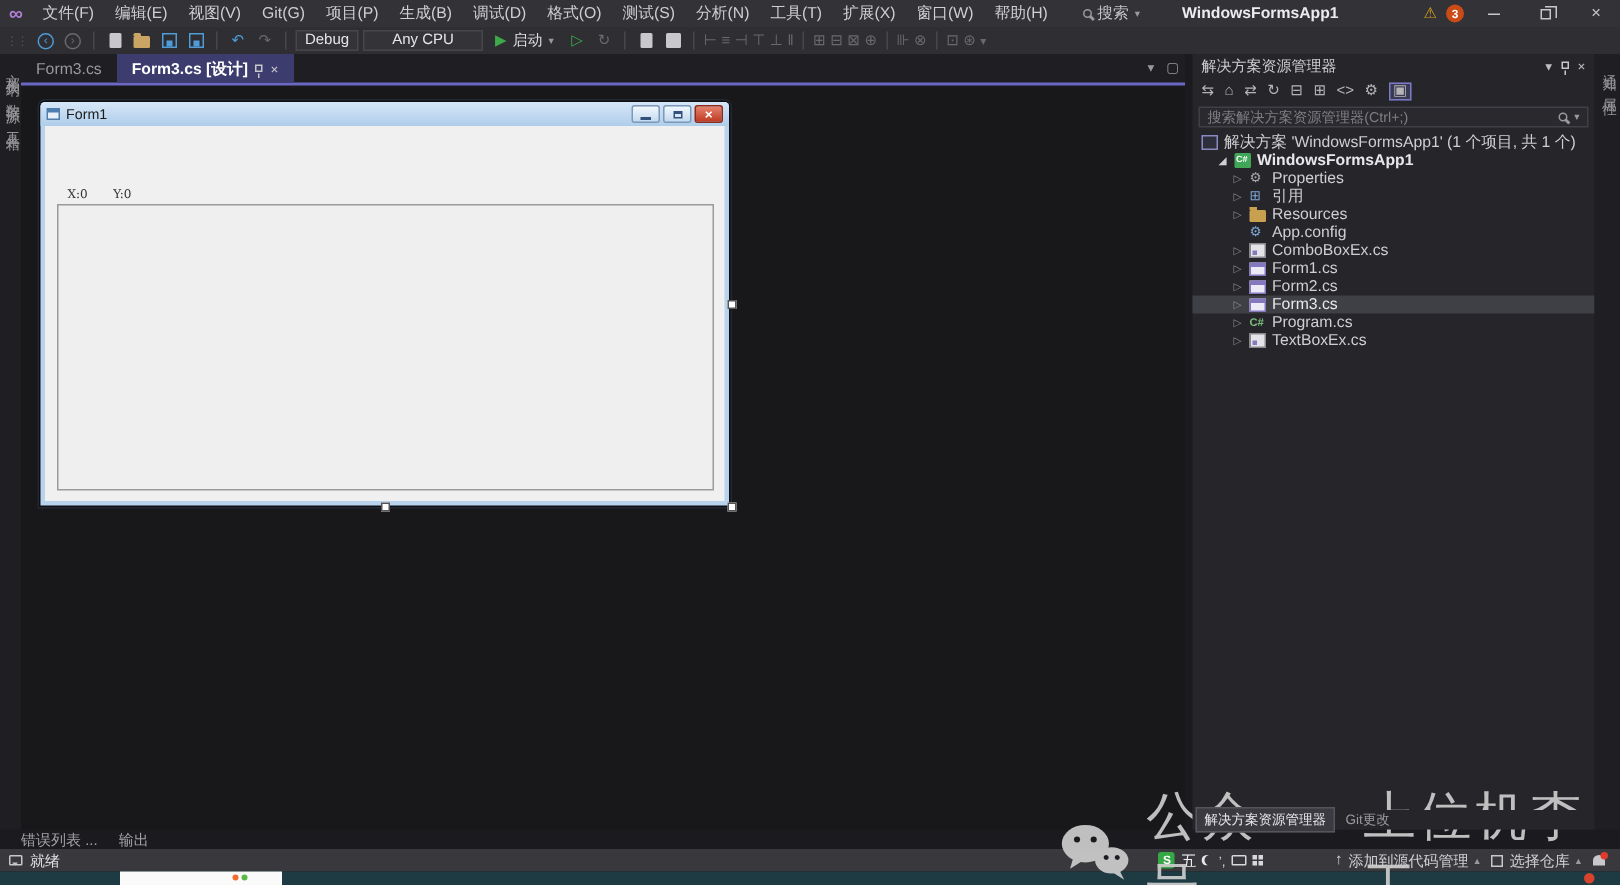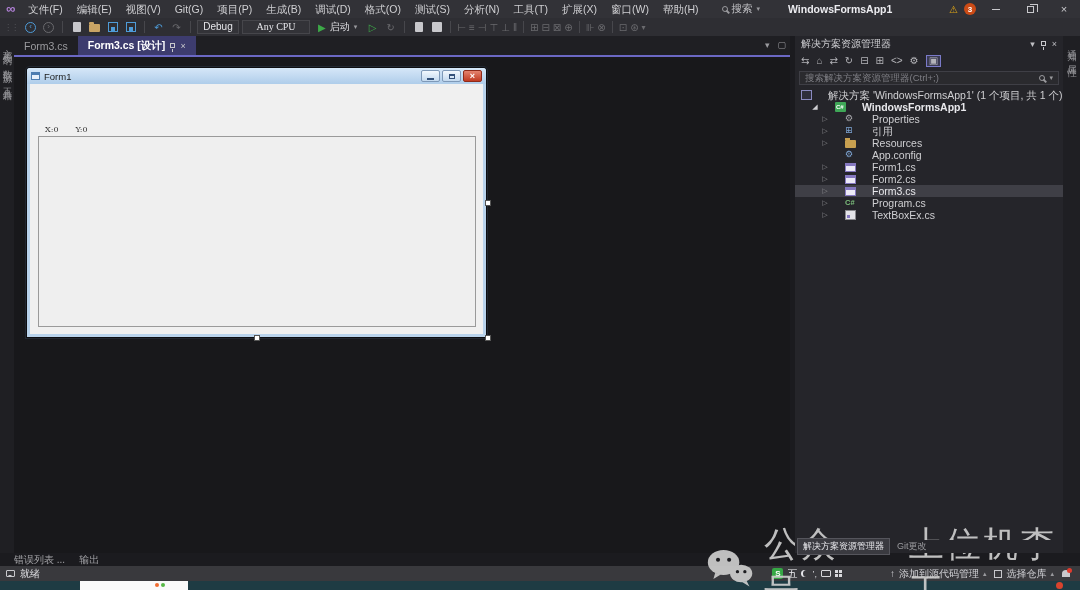--- a/index.html
+++ b/index.html
@@ -96,21 +96,21 @@
   .se-header { height:16px; display:flex; align-items:center; padding:0 6px; gap:6px; }
   .se-title { font-size:10px; color:#CCCCD0; margin-right:auto; white-space:nowrap; }
   .se-hico { color:#BFBFC3; font-size:9px; }
   .se-tools { height:18px; display:flex; align-items:center; gap:7px; padding:0 6px; }
   .se-tico { font-size:10px; color:#B4B4B8; line-height:1; }
   .se-tico.boxed { border:1px solid #7A7AC8; background:#3A3A52; padding:0 2px; }
   .se-search { margin:1px 4px 2px 4px; height:14px; background:#2A2A2E; border:1px solid #3F3F46;
                display:flex; align-items:center; padding:0 5px; gap:4px; }
   .se-search-text { font-size:9.5px; color:#7E7E84; margin-right:auto; white-space:nowrap; overflow:hidden; }
   .tree { padding-top:2px; font-size:10.5px; color:#CFCFD2; }
-  .tree-row { display:flex; align-items:center; height:12px; gap:16px; padding-left:6px; white-space:nowrap; }
+  .tree-row { display:flex; align-items:center; height:12px; gap:4px; padding-left:6px; white-space:nowrap; }
   .tree-row.indent1 { padding-left:16px; }
   .tree-row.indent2 { padding-left:26px; }
   .tree-row.selected { background:#3F3F46; color:#E8E8EC; }
   .expander { width:8px; font-size:7px; color:#8A8A8E; text-align:center; }
   .expander.open { color:#D0D0D4; }
   .tree-icon { width:11px; height:10px; position:relative; flex:0 0 11px; }
   .tree-label { line-height:12px; }
   .bold { font-weight:bold; color:#E8E8EC; }
 
   .ic-solution { border:1px solid #8A8AC0; background:#2E2E3C; }
@@ -233,21 +233,21 @@
         <span class="floppy"></span>
       </span>
     <span class="tsep"></span>
     <span class="tbtn blue">↶</span>
     <span class="tbtn gray">↷</span>
     <span class="tsep"></span>
     <div class="dropdown" style="width:42px;">
       <span>Debug</span>
       <span class="caret">▾</span>
     </div>
-    <div class="dropdown" style="width:68px;font-family:Liberation Serif, serif;">
+    <div class="dropdown" style="width:80px;">
       <span>Any CPU</span>
       <span class="caret" style="margin-left:auto">▾</span>
     </div>
     <div class="start-btn">
       <span class="green">▶</span>
       <span>启动</span>
       <span class="caret">▾</span>
     </div>
     <span class="tbtn green">▷</span>
     <span class="tbtn gray">↻</span>
@@ -383,20 +383,25 @@
             <span class="tree-icon ic-folder"></span>
             <span class="tree-label">Resources</span>
           </div>
           <div class="tree-row indent2">
             <span class="expander"></span>
             <span class="tree-icon ic-config"></span>
             <span class="tree-label">App.config</span>
           </div>
           <div class="tree-row indent2">
             <span class="expander">▷</span>
+            <span class="tree-icon ic-class"></span>
+            <span class="tree-label">ComboBoxEx.cs</span>
+          </div>
+          <div class="tree-row indent2">
+            <span class="expander">▷</span>
             <span class="tree-icon ic-form"></span>
             <span class="tree-label">Form1.cs</span>
           </div>
           <div class="tree-row indent2">
             <span class="expander">▷</span>
             <span class="tree-icon ic-form"></span>
             <span class="tree-label">Form2.cs</span>
           </div>
           <div class="tree-row indent2 selected">
             <span class="expander">▷</span>

